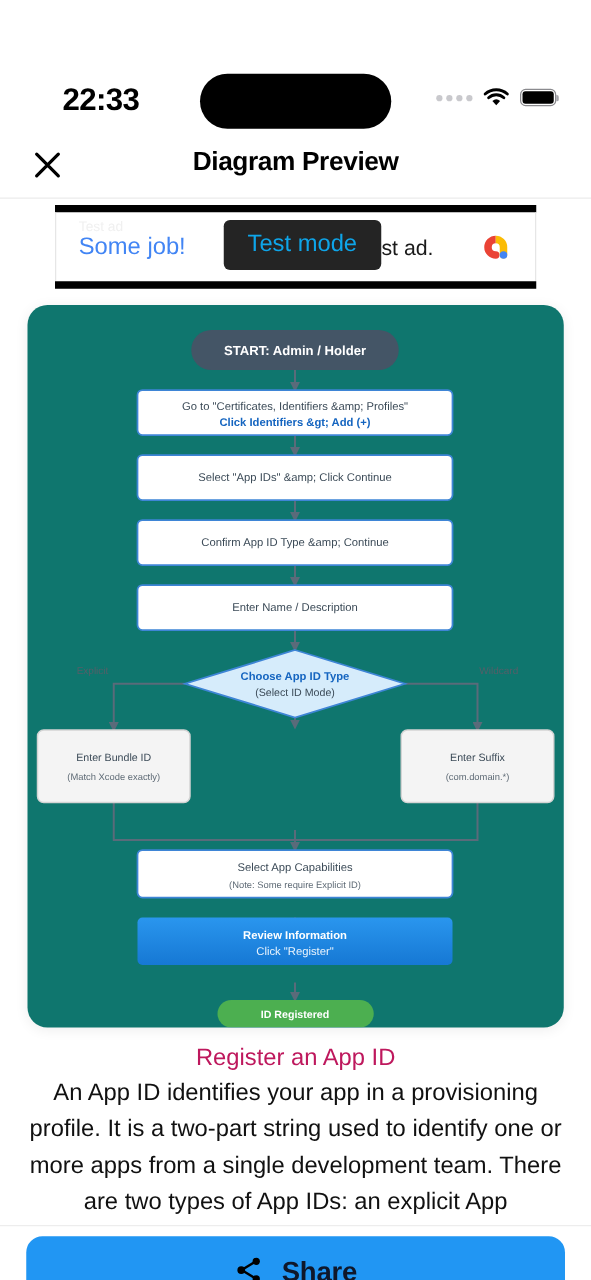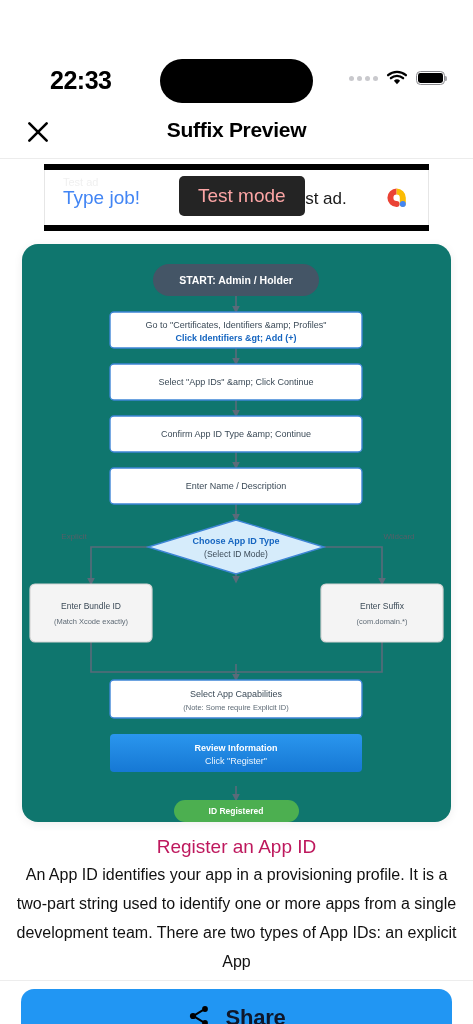--- a/index.html
+++ b/index.html
@@ -68,40 +68,40 @@
     position: absolute; left: 18px; top: 17px;
     font-size: 19px; color: #4285f4; font-weight: 400;
   }
   .ad-text {
     position: absolute; left: 246px; top: 19px;
     font-size: 17px; color: #1a1a1a;
   }
   .admob-logo { position: absolute; right: 16px; top: 13px; width: 30px; height: 30px; }
   .test-mode {
     position: absolute; left: 135px; top: 12px;
-    background: #242424; color: #fca5a5;
+    background: #242424; color: #0ea5e9;
     font-size: 19px; padding: 9px 19px; border-radius: 5px;
     white-space: nowrap;
     text-align: center;
   }
 
   
   .diagram-card {
     position: absolute; top: 198px; left: 22px;
     width: 429px; height: 578px;
     background: #0f766e; border-radius: 16px;
     box-shadow: 0 2px 10px rgba(0,0,0,0.07);
     overflow: hidden;
   }
   .diagram-svg { position: absolute; top: 0; left: 0; }
 
   
   .desc { position: absolute; top: 788px; left: 14px; width: 445px; text-align: center; }
   .desc-title { font-size: 19px; color: #be185d; line-height: 26px; }
-  .desc-body { font-size: 16px; color: #111; line-height: 29px; }
+  .desc-body { font-size: 19px; color: #111; line-height: 29px; }
   .desc-sep { position: absolute; top: 934px; left: 0; width: 473px; height: 1px; background: #ededed; }
 
   
   .share-btn {
     position: absolute; left: 21px; top: 943px;
     width: 431px; height: 58px;
     background: #2196f3; border-radius: 13px;
     display: flex; align-items: center; justify-content: center; gap: 14px;
     cursor: pointer;
   }
@@ -138,29 +138,29 @@
         </span>
     </div>
   </div>
 
   <div class="navbar">
     <div class="close-btn">
       <svg viewBox="0 0 24 24" width="26" height="26">
         <path d="M4 4 L20 20 M20 4 L4 20" stroke="#000" stroke-width="2.4" stroke-linecap="round"></path>
       </svg>
     </div>
-    <div class="nav-title">Suffix Preview</div>
+    <div class="nav-title">Diagram Preview</div>
   </div>
   <div class="nav-divider"></div>
 
   <div class="ad-wrap">
     <div class="ad-bar-top"></div>
     <div class="ad-body">
       <div class="ad-faded">Test ad</div>
-      <div class="ad-cta">Type job!</div>
+      <div class="ad-cta">Some job!</div>
       <div class="ad-text">test ad.</div>
       <div class="admob-logo">
         <svg viewBox="0 0 30 30" width="30" height="30">
           <path d="M14.6 5.5 a9.2 9.2 0 1 0 0 18.4 a3.0 3.0 0 0 0 0 -6.0 a3.2 3.2 0 1 1 0 -6.4 Z" fill="#ea4335"></path>
           <path d="M14.6 5.5 a9.2 9.2 0 0 1 9.2 9.2 l0 6.0 a3.0 3.0 0 0 1 -6.0 0 l0 -6.0 a3.2 3.2 0 0 0 -3.2 -3.2 Z" fill="#fbbc04"></path>
           <circle cx="20.8" cy="20.9" r="3.0" fill="#4285f4"></circle>
         </svg>
       </div>
     </div>
     <div class="ad-bar-bot"></div>

